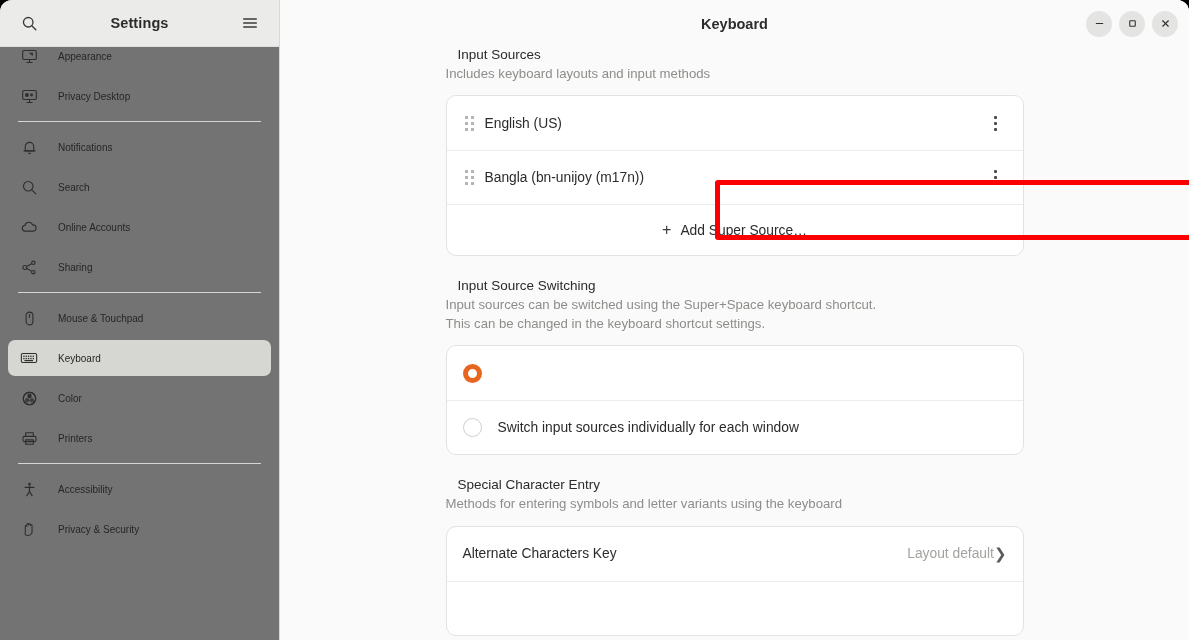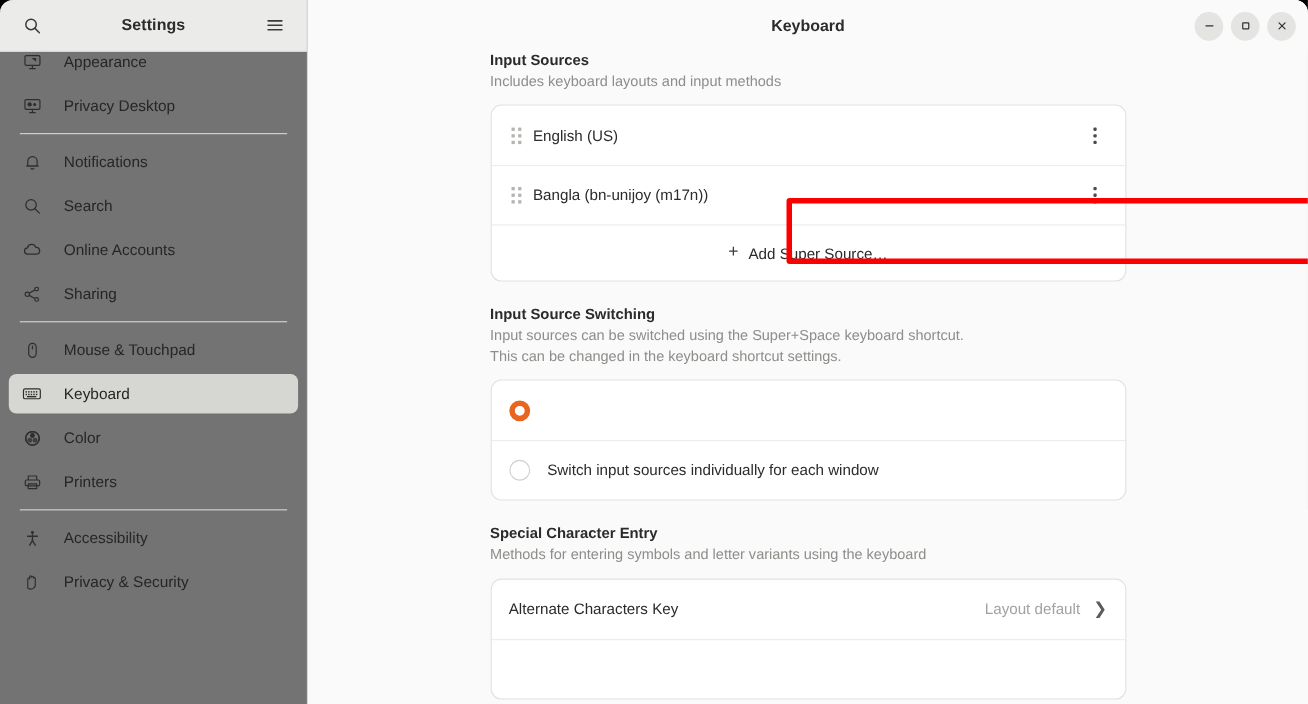--- a/index.html
+++ b/index.html
@@ -86,21 +86,21 @@
     width: 22px;
     min-width: 22px;
     height: 18px;
     display: flex;
     align-items: center;
     justify-content: center;
     margin-right: 18px;
     color: #2e2e2e;
   }
   .side-item .lbl {
-    font-size: 14px;
+    font-size: 10px;
     color: #262626;
     white-space: nowrap;
   }
   .side-sep {
     height: 1px;
     background: #d6d6d2;
     margin: 7px 10px;
   }
   .first-item-clip {
     margin-top: -9px;
@@ -153,23 +153,23 @@
   .content {
     padding: 0 0 0 0;
     position: relative;
   }
   .group {
     width: 578px;
     margin: 0 auto;
   }
   .group-title {
     font-size: 13.5px;
-    font-weight: bold;
+    font-weight: normal;
     color: #2b2b2b;
-    margin: 0 0 2px 0;
+    margin: 0 0 2px 12px;
   }
   .group-sub {
     font-size: 13.2px;
     color: #8d8d8a;
     line-height: 1.45;
     margin: 0;
   }
   .card {
     background: #ffffff;
     border: 1px solid #e2e2e0;
@@ -262,21 +262,20 @@
   }
   .radio.on {
     border: 5.5px solid #e8651f;
     background: #ffffff;
   }
 
   .value-text {
     margin-left: auto;
     font-size: 13.8px;
     color: #a2a29f;
-    margin-right: 12px;
   }
   .chevron {
     color: #5c5c5c;
     font-size: 15px;
     line-height: 1;
   }
 
   .sec-gap { height: 22px; }
 
   

